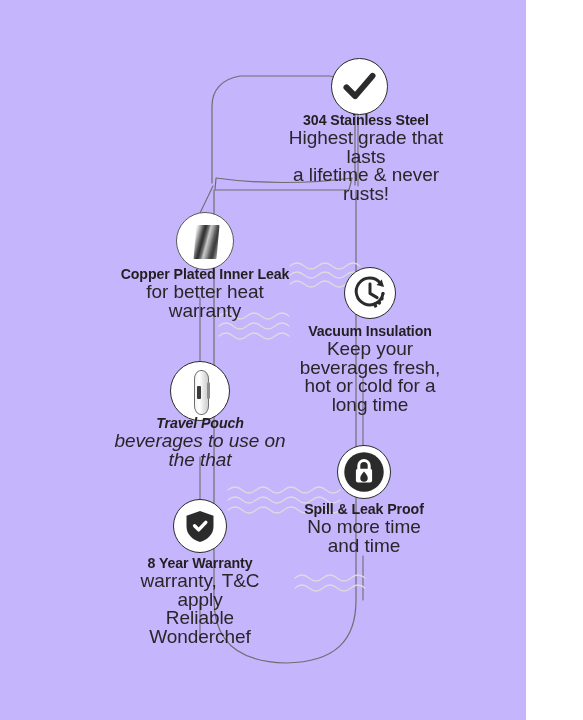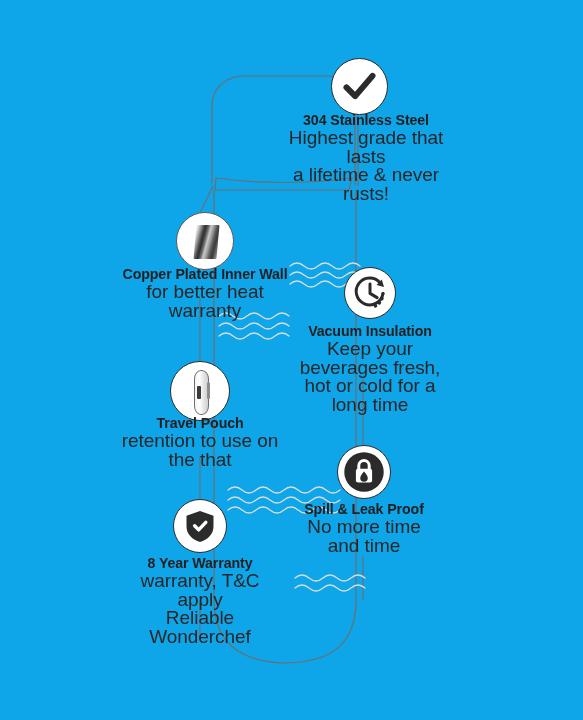--- a/index.html
+++ b/index.html
@@ -6,23 +6,23 @@
     margin: 0;
     padding: 0;
     background: #ffffff;
   }
   body {
     font-family: "Liberation Sans", sans-serif;
     -webkit-font-smoothing: antialiased;
   }
   #infographic {
     position: relative;
-    width: 583px;
+    width: 526px;
     height: 720px;
-    background: #0ea5e9;
+    background: #c4b5fd;
     overflow: hidden;
   }
   #bottle-layer {
     position: absolute;
     left: 0;
     top: 0;
     width: 583px;
     height: 720px;
   }
   .feature {
@@ -165,21 +165,21 @@
   <div class="feature" style="left:276px; top:111px; width:180px;">
     <div class="f-title">304 Stainless Steel</div>
     <div class="f-desc">Highest grade that lasts</div>
     <div class="f-desc">a lifetime &amp; never rusts!</div>
   </div>
 
   <div class="icon-circle ring" style="left:176px; top:212px; width:58px; height:58px; border-width:1.2px; border-color:#5a5a5a;">
     <div class="copper-swatch"></div>
   </div>
   <div class="feature" style="left:108px; top:265px; width:194px;">
-    <div class="f-title">Copper Plated Inner Wall</div>
+    <div class="f-title">Copper Plated Inner Leak</div>
     <div class="f-desc">for better heat warranty</div>
   </div>
 
   <div class="icon-circle ring" style="left:344px; top:267px; width:52px; height:52px;">
     <svg class="icon-inner" viewBox="0 0 52 52" xmlns="http://www.w3.org/2000/svg">
       <path d="M 36.5 15.5 A 14 14 0 1 0 39.5 26.5" fill="none" stroke="#2b2b2b" stroke-width="3.1" stroke-linecap="round"></path>
       <path d="M 39.5 26.5 A 14 14 0 0 1 31 39.8" fill="none" stroke="#2b2b2b" stroke-width="3.1" stroke-linecap="round" stroke-dasharray="0.6 4.6"></path>
       <path d="M 38.2 12 L 40.6 19.8 L 32.8 17.8 Z" fill="#2b2b2b"></path>
       <path d="M 26 16.6 L 26 26.4 L 33.4 30.8" fill="none" stroke="#2b2b2b" stroke-width="3.1" stroke-linecap="round" stroke-linejoin="round"></path>
     </svg>
@@ -188,23 +188,23 @@
     <div class="f-title">Vacuum Insulation</div>
     <div class="f-desc">Keep your beverages fresh,</div>
     <div class="f-desc">hot or cold for a long time</div>
   </div>
 
   <div class="icon-circle ring" style="left:170px; top:361px; width:60px; height:60px; border-width:1.5px; border-color:#2b2b2b;">
     <div class="pouch-body"></div>
     <div class="pouch-tab"></div>
     <div class="pouch-side"></div>
   </div>
-  <div class="feature" style="left:112px; top:414px; width:176px;">
+  <div class="feature" style="left:112px; top:414px; width:176px;font-style:italic;">
     <div class="f-title">Travel Pouch</div>
-    <div class="f-desc">retention to use on</div>
+    <div class="f-desc">beverages to use on</div>
     <div class="f-desc">the that</div>
   </div>
 
   <div class="icon-circle ring" style="left:337px; top:445px; width:54px; height:54px; border-width:1.7px;">
     <svg class="icon-inner" viewBox="0 0 54 54" xmlns="http://www.w3.org/2000/svg">
       <circle cx="27" cy="27" r="20.5" fill="#2b2b2b"></circle>
       <path d="M 21.6 24 L 21.6 20.4 A 5.4 5.4 0 0 1 32.4 20.4 L 32.4 24" fill="none" stroke="#ffffff" stroke-width="3.1" stroke-linecap="round"></path>
       <rect x="18.6" y="23.6" width="16.8" height="14.4" rx="2.2" fill="#ffffff"></rect>
       <path d="M 27 26.6 C 24.3 29.8 23.1 31.6 23.1 33.2 A 3.9 3.9 0 0 0 30.9 33.2
                C 30.9 31.6 29.7 29.8 27 26.6 Z" fill="#2b2b2b"></path>

